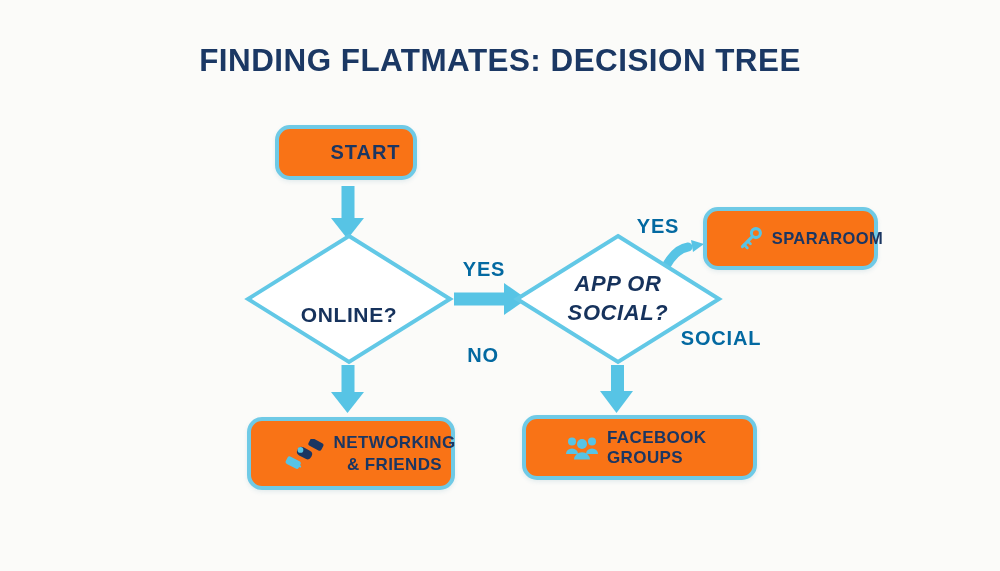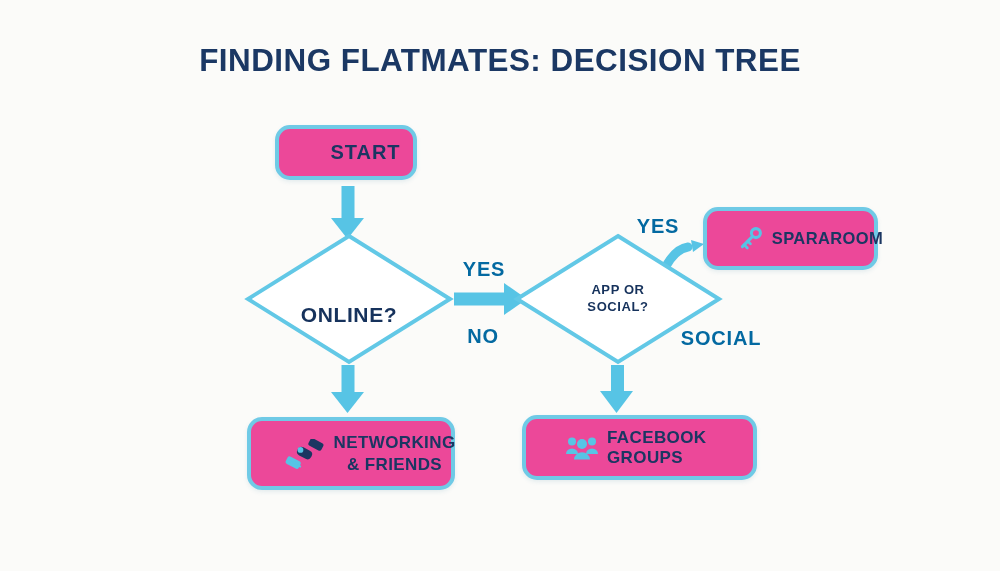--- a/index.html
+++ b/index.html
@@ -19,21 +19,21 @@
     text-align: center;
     font-size: 32px;
     font-weight: 800;
     letter-spacing: 0.5px;
     color: #1b3864;
     transform: scaleX(0.98);
   }
   .edges { position: absolute; left: 0; top: 0; pointer-events: none; }
   .box {
     position: absolute;
-    background: #ec4899;
+    background: #f97316;
     border: 4px solid #6fcae6;
     border-radius: 15px;
     display: flex;
     align-items: center;
     justify-content: center;
     gap: 8px;
     color: #1b3662;
     font-weight: 700;
     box-shadow: 0 2px 4px rgba(90,150,175,0.14);
     padding-left: 39px;
@@ -45,32 +45,32 @@
   .two-line { display: flex; flex-direction: column; align-items: center; line-height: 1.25; }
   .diamond-label {
     position: absolute;
     transform: translate(-50%, -50%);
     text-align: center;
     color: #16325c;
     font-weight: 700;
     letter-spacing: 0.6px;
   }
   .dl-online { left: 349px; top: 315px; font-size: 21px; }
-  .dl-app { left: 618px; top: 299px; font-size: 13px; line-height: 1.3; }
+  .dl-app { left: 618px; top: 299px; font-size: 22px; line-height: 1.3; font-style: italic; }
   .dl-app span { display: block; }
   .edge-label {
     position: absolute;
     transform: translate(-50%, -50%);
     color: #0369a1;
     font-weight: 700;
     font-size: 20px;
     letter-spacing: 0.8px;
   }
   .lbl-yes1 { left: 484px; top: 269px; }
-  .lbl-no   { left: 483px; top: 336px; }
+  .lbl-no   { left: 483px; top: 355px; }
   .lbl-yes2 { left: 658px; top: 226px; }
   .lbl-social { left: 721px; top: 338px; }
   .icon { flex: 0 0 auto; display: block; }
 </style>
 </head>
 <body>
 
 <div class="canvas">
 
   <h1 class="title">FINDING FLATMATES: DECISION TREE</h1>

